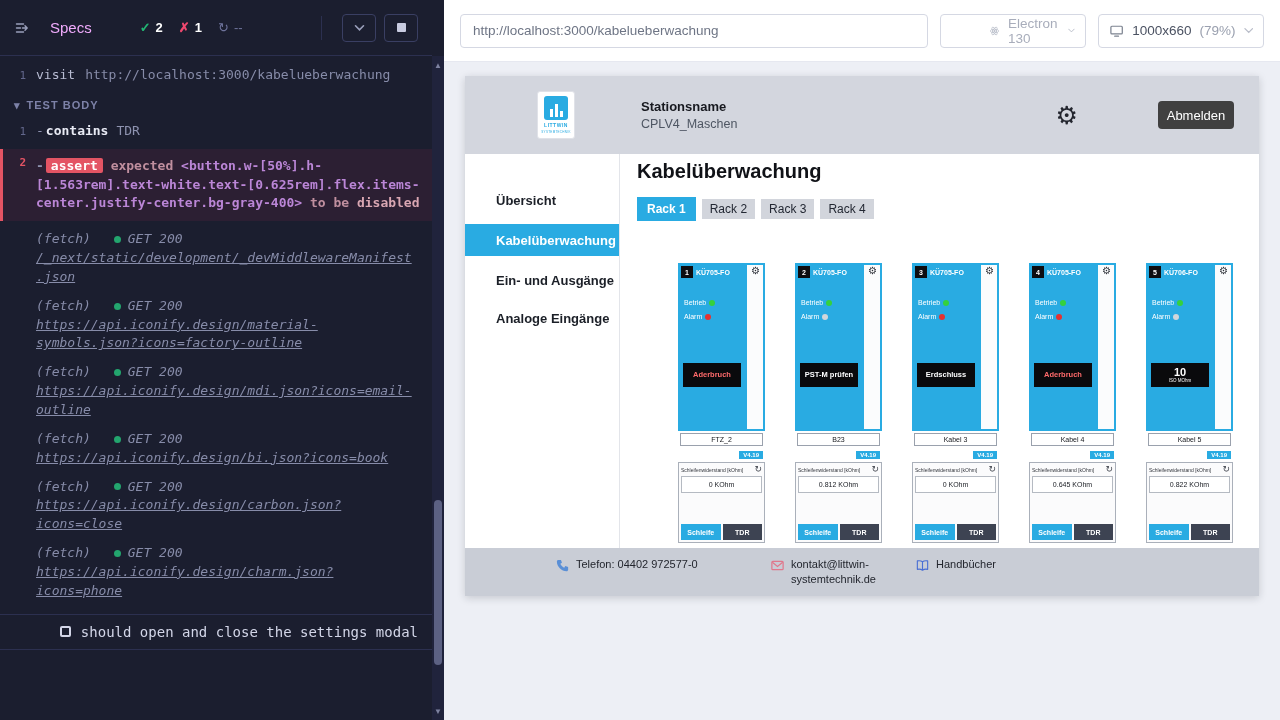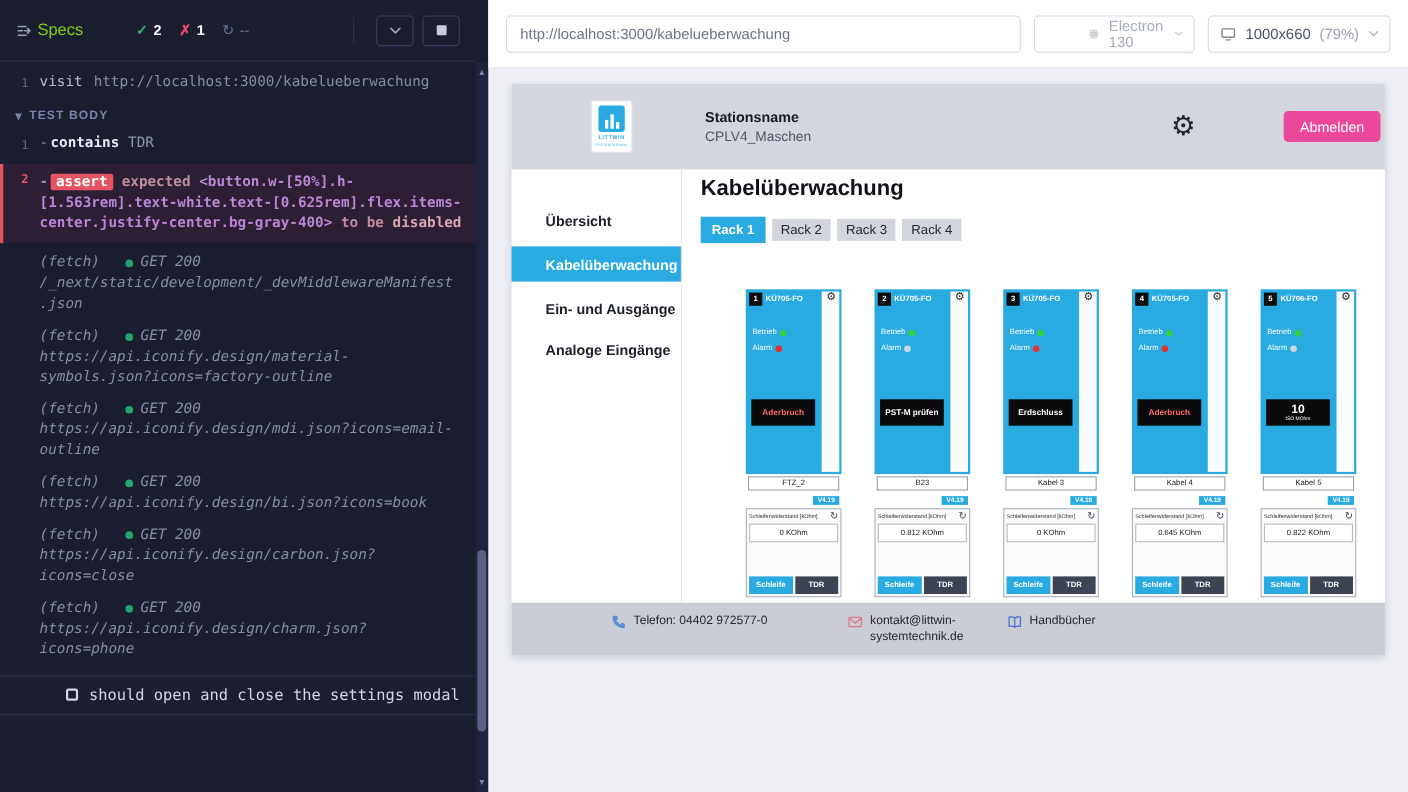--- a/index.html
+++ b/index.html
@@ -4,21 +4,21 @@
 <style>
   * { box-sizing: border-box; margin: 0; padding: 0; }
   html,body { width:1280px; height:720px; overflow:hidden; }
   body { font-family:"Liberation Sans", sans-serif; background:#edeff5; position:relative; }
 
   
   .reporter { position:absolute; left:0; top:0; width:444px; height:720px; background:#1b1e2f; }
   .reporter-inner { position:absolute; left:0; top:0; width:432px; height:720px; }
 
   .rep-header { height:56px; border-bottom:1px solid #2c3050; display:flex; align-items:center; padding:0 14px; }
-  .specs-btn { display:flex; align-items:center; gap:4px; color:#84cc16; font-size:15px; cursor:pointer; }
+  .specs-btn { display:flex; align-items:center; gap:20px; color:#f0abfc; font-size:15px; cursor:pointer; }
   .stats { margin-left:48px; display:flex; gap:16px; align-items:center; }
   .stat { display:flex; gap:5px; align-items:center; font-size:13px; font-weight:700; color:#fff; }
   .stat-check { color:#22b573; font-size:13px; }
   .stat-cross { color:#ef486f; font-size:13px; }
   .stat.pending, .stat-pend { color:#6e739b; font-weight:400; }
   .hdr-spacer { flex:1; }
   .hdr-divider { width:1px; height:24px; background:#2c3050; margin-right:12px; }
   .hdr-btn { width:34px; height:28px; border:1px solid #3a3f63; border-radius:4px; display:flex; align-items:center; justify-content:center; margin-left:8px; cursor:pointer; background:transparent; }
   .stop-square { width:9px; height:9px; background:#c8cbe0; border-radius:1px; }
 
@@ -40,21 +40,21 @@
   .cmd-assert { background:#2c1f33; border-left:3px solid #e45464; margin:4px 0; padding:8px 12px 8px 33px; color:#c08f9f; font-weight:600; overflow-wrap:break-word; }
   .cmd-assert .gutter { color:#e45464; left:-3px; }
   .badge-assert { background:#e45464; color:#fff; padding:0 5px; border-radius:2px; font-weight:700; }
   .assert-selector { color:#bb86d7; }
   .assert-strong { color:#d9a6b2; font-weight:800; }
 
   .fetch { padding:5px 12px 5px 36px; font-style:italic; color:#878ca9; cursor:pointer; }
   .fetch-head { display:flex; align-items:center; gap:7px; }
   .fetch-label { margin-right:16px; font-style:italic; }
   .ok-dot { width:7px; height:7px; border-radius:50%; background:#23a56e; display:inline-block; }
-  .fetch-url { display:block; overflow-wrap:break-word; max-width:382px; }
+  .fetch-url { display:block; overflow-wrap:break-word; max-width:382px;text-decoration:underline; }
 
   .next-test { margin-top:8px; border-top:1px solid #2c3050; border-bottom:1px solid #2c3050; height:36px; display:flex; align-items:center; gap:10px; padding:0 14px; font-size:14px; color:#d3d6e8; cursor:pointer;justify-content:flex-end; }
   .next-test-icon { width:11px; height:11px; border:2px solid #d3d6e8; border-radius:2px; flex:none; }
 
   .rep-scrollbar { position:absolute; right:0; top:56px; bottom:0; width:12px; background:#20233c; }
   .scroll-arrow { position:absolute; left:0; width:12px; height:14px; display:flex; align-items:center; justify-content:center; color:#7d82a0; font-size:8px; cursor:pointer; }
   .scroll-up { top:2px; }
   .scroll-down { bottom:2px; }
   .scroll-thumb { position:absolute; left:2px; width:8px; top:444px; height:165px; background:#5c6183; border-radius:4px; cursor:grab; }
 
@@ -77,21 +77,21 @@
   .logo { width:38px; height:48px; background:#fff; border:1px solid #e0e2e8; border-radius:3px; margin-left:72px; display:flex; flex-direction:column; align-items:center; justify-content:center; gap:2px; }
   .logo-mark { width:24px; height:24px; background:#29abe2; border-radius:3px; display:flex; align-items:flex-end; justify-content:center; gap:2px; padding:3px; }
   .logo-bar { width:3px; background:#fff; }
   .logo-bar.b1 { height:8px; } .logo-bar.b2 { height:13px; } .logo-bar.b3 { height:6px; }
   .logo-t1 { font-size:5px; font-weight:700; color:#29abe2; letter-spacing:.5px; }
   .logo-t2 { font-size:3px; color:#29abe2; letter-spacing:.3px; }
   .station { margin-left:66px; }
   .station-label { font-size:13px; font-weight:700; color:#17191f; }
   .station-value { font-size:12.5px; color:#4e5663; margin-top:3px; }
   .aut-gear { margin-left:auto; font-size:25px; color:#23262e; line-height:1; cursor:pointer; }
-  .logout-btn { width:88px; height:28px; background:#ec4899; color:#fff; border:none; border-radius:4px; font-size:13px; margin-left:80px; margin-right:4px; cursor:pointer; font-family:inherit; }
+  .logout-btn { width:76px; height:28px; background:#404040; color:#fff; border:none; border-radius:4px; font-size:13px; margin-left:80px; margin-right:25px; cursor:pointer; font-family:inherit; }
 
   .aut-body { display:flex; height:394px; }
   .sidebar { width:155px; border-right:1px solid #e3e5ea; padding-top:32px; flex:none; }
   .nav-item { height:28px; display:flex; align-items:center; padding-left:31px; font-size:13px; font-weight:600; color:#1b1f27; margin-bottom:10px; cursor:pointer; }
   .nav-item.active { background:#29abe2; color:#fff; height:32px; font-weight:700; margin-top:6px; }
   .nav-item:nth-child(3) { margin-top:2px; }
   .nav-item:nth-child(4) { margin-top:6px; }
 
   .content { flex:1; padding:6px 0 0 17px; overflow:hidden; }
   .page-title { font-size:20px; font-weight:700; color:#101217; }

